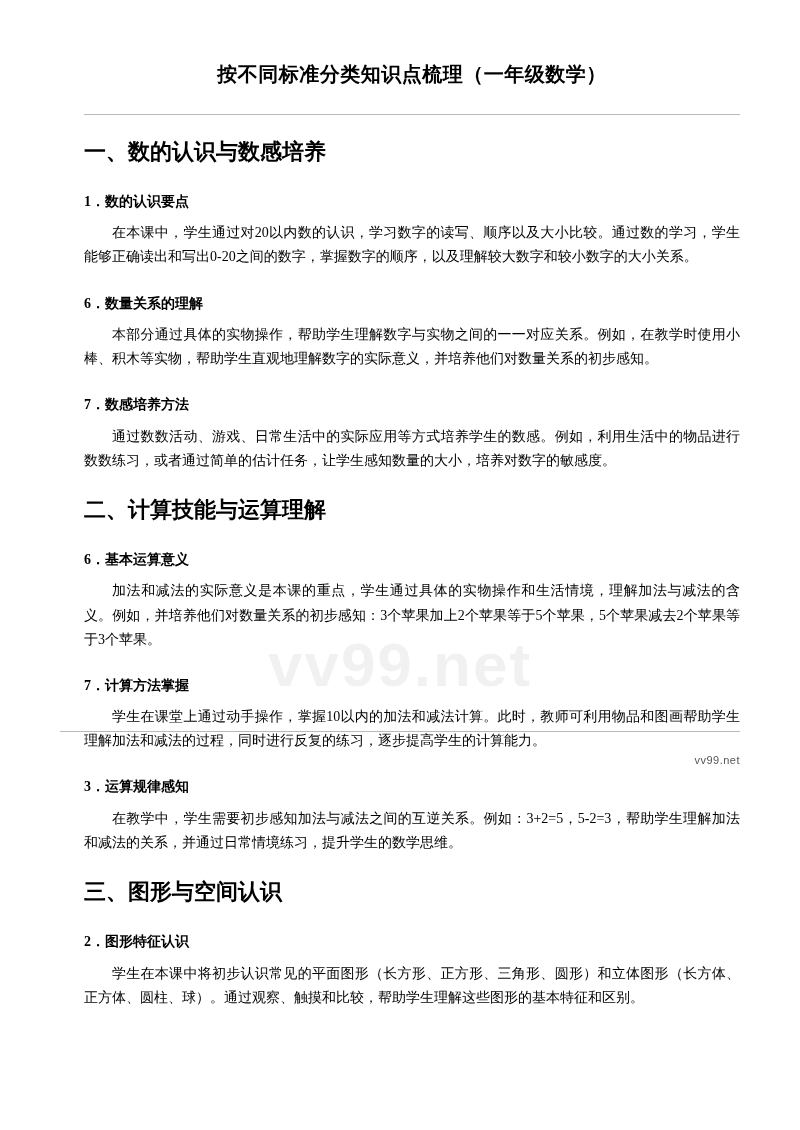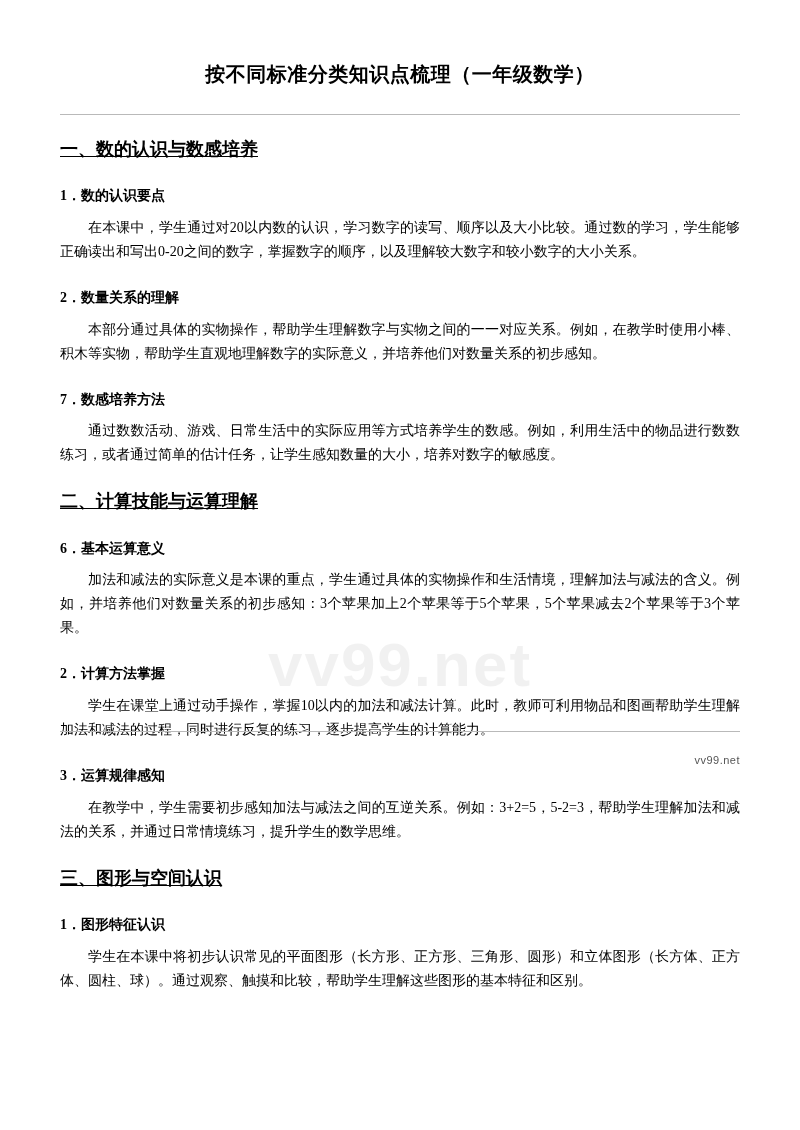--- a/index.html
+++ b/index.html
@@ -13,21 +13,21 @@
     font-family: "Liberation Serif", "DejaVu Serif", serif;
     color: #000000;
     position: relative;
     overflow: hidden;
   }
   .page {
     position: relative;
     width: 800px;
     height: 792px;
     box-sizing: border-box;
-    padding: 54px 60px 0 60px;
+    padding: 54px 60px 0 84px;
   }
   .doc-title {
     text-align: center;
     font-size: 20px;
     font-weight: bold;
     letter-spacing: 0.5px;
     margin: 6px 0 0 0;
     line-height: 1.4;
   }
   .title-rule {
@@ -46,25 +46,24 @@
   .footer {
     position: absolute;
     right: 60px;
     bottom: 26px;
     font-size: 11px;
     color: #555555;
     font-family: "Liberation Sans", sans-serif;
     letter-spacing: 0.5px;
   }
   h2.sec-title {
-    font-size: 18px;
+    font-size: 22px;
     font-weight: bold;
     margin: 22px 0 14px 0;
     line-height: 1.4;
-    text-decoration: underline;
   }
   h3.sub-title {
     font-size: 14px;
     font-weight: bold;
     margin: 24px 0 6px 0;
     line-height: 1.4;
   }
   p.body-text {
     font-size: 14px;
     line-height: 1.72;
@@ -96,44 +95,44 @@
   <h1 class="doc-title">按不同标准分类知识点梳理（一年级数学）</h1>
 
   <hr class="title-rule">
 
   <div class="section">
     <h2 class="sec-title">一、数的认识与数感培养</h2>
 
     <h3 class="sub-title">1．数的认识要点</h3>
     <p class="body-text">在本课中，学生通过对20以内数的认识，学习数字的读写、顺序以及大小比较。通过数的学习，学生能够正确读出和写出0-20之间的数字，掌握数字的顺序，以及理解较大数字和较小数字的大小关系。</p>
 
-    <h3 class="sub-title">2．数量关系的理解</h3>
+    <h3 class="sub-title">6．数量关系的理解</h3>
     <p class="body-text">本部分通过具体的实物操作，帮助学生理解数字与实物之间的一一对应关系。例如，在教学时使用小棒、积木等实物，帮助学生直观地理解数字的实际意义，并培养他们对数量关系的初步感知。</p>
 
     <h3 class="sub-title">7．数感培养方法</h3>
     <p class="body-text">通过数数活动、游戏、日常生活中的实际应用等方式培养学生的数感。例如，利用生活中的物品进行数数练习，或者通过简单的估计任务，让学生感知数量的大小，培养对数字的敏感度。</p>
   </div>
 
   <div class="section">
     <h2 class="sec-title">二、计算技能与运算理解</h2>
 
     <h3 class="sub-title">6．基本运算意义</h3>
     <p class="body-text">加法和减法的实际意义是本课的重点，学生通过具体的实物操作和生活情境，理解加法与减法的含义。例如，并培养他们对数量关系的初步感知：3个苹果加上2个苹果等于5个苹果，5个苹果减去2个苹果等于3个苹果。</p>
 
-    <h3 class="sub-title">2．计算方法掌握</h3>
+    <h3 class="sub-title">7．计算方法掌握</h3>
     <p class="body-text">学生在课堂上通过动手操作，掌握10以内的加法和减法计算。此时，教师可利用物品和图画帮助学生理解加法和减法的过程，同时进行反复的练习，逐步提高学生的计算能力。</p>
 
     <h3 class="sub-title">3．运算规律感知</h3>
     <p class="body-text">在教学中，学生需要初步感知加法与减法之间的互逆关系。例如：3+2=5，5-2=3，帮助学生理解加法和减法的关系，并通过日常情境练习，提升学生的数学思维。</p>
   </div>
 
   <div class="section">
     <h2 class="sec-title">三、图形与空间认识</h2>
 
-    <h3 class="sub-title">1．图形特征认识</h3>
+    <h3 class="sub-title">2．图形特征认识</h3>
     <p class="body-text">学生在本课中将初步认识常见的平面图形（长方形、正方形、三角形、圆形）和立体图形（长方体、正方体、圆柱、球）。通过观察、触摸和比较，帮助学生理解这些图形的基本特征和区别。</p>
   </div>
 
   <div class="watermark">vv99.net</div>
 
   <hr class="bottom-rule">
   <div class="footer">vv99.net</div>
 
 </div>
 

